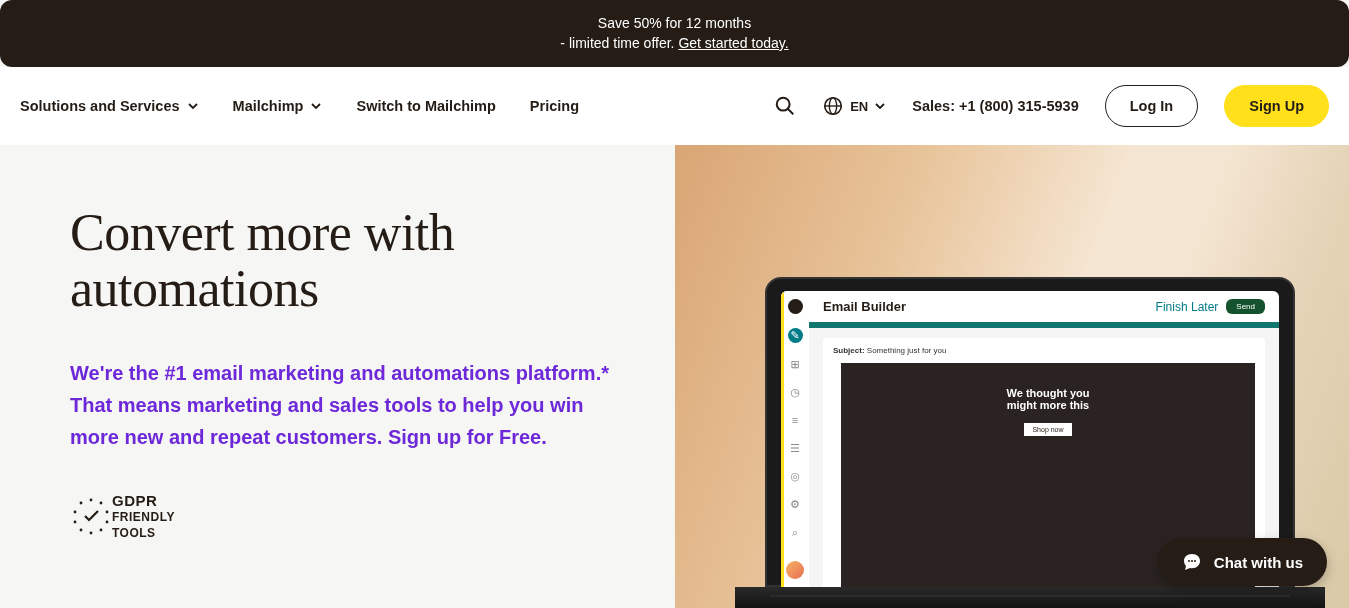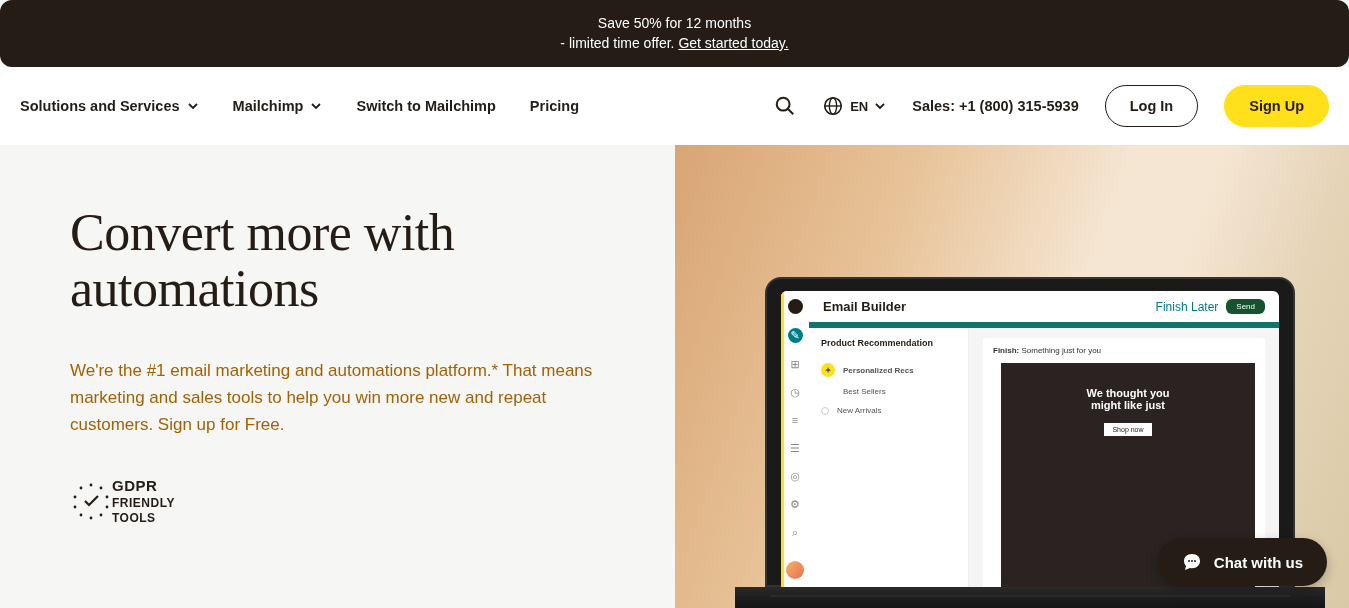--- a/index.html
+++ b/index.html
@@ -21,21 +21,21 @@
   .lang { display: flex; align-items: center; gap: 6px; font-size: 13px; font-weight: 600; cursor: pointer; }
   .sales { font-size: 14.5px; font-weight: 600; }
   .btn { border-radius: 24px; padding: 12px 24px; font-size: 14.5px; font-weight: 700; cursor: pointer; border: 1px solid #241c15; }
   .btn-login { background: #fff; color: #241c15; }
   .btn-signup { background: #ffe01b; color: #241c15; border-color: #ffe01b; }
   
   
   .hero { display: flex; padding: 60px 0 0 70px; gap: 40px; min-height: 470px; position: relative; }
   .hero-left { flex: 0 0 565px; }
   .hero-title { font-family: Georgia, "Times New Roman", serif; font-size: 52px; font-weight: 500; line-height: 1.08; margin-bottom: 39px; letter-spacing: -0.5px; }
-  .hero-sub { font-size: 17px; line-height: 1.6; font-weight: 400; color: #a16207; max-width: 560px; }
+  .hero-sub { font-size: 20px; line-height: 1.6; font-weight: 700; color: #6d28d9; max-width: 560px; }
   .gdpr-badge { display: flex; align-items: center; margin-top: 38px; }
   .gdpr-stars { width: 42px; height: 42px; position: relative; }
   .gdpr-text { font-size: 12px; font-weight: 700; letter-spacing: 0.5px; line-height: 1.3; }
   .gdpr-text .big { font-size: 15px; }
   
   .hero-right { flex: 1; position: relative; }
   .room-bg { position: absolute; inset: -60px 0 0 0; background: linear-gradient(110deg, #d9a574 0%, #e8c49a 30%, #f5e6d3 55%, #f5e6d3 65%, #e6d4b8 80%, #d9c9a6 100%); }
   .laptop { position: absolute; bottom: 0; left: 90px; width: 530px; }
   .laptop-screen { background: #1a1a1a; border-radius: 16px 16px 0 0; padding: 12px 14px 0; height: 310px; border: 2px solid #333; }
   .laptop-base { height: 28px; background: linear-gradient(180deg, #2a2a2a 0%, #1a1a1a 50%, #0f0f0f 100%); border-radius: 0 0 6px 6px; margin: 0 -30px; position: relative; }
@@ -176,44 +176,29 @@
           </div>
           <div class="app-main">
             <div class="app-header">
               <span class="app-title">Email Builder</span>
               <div class="app-header-actions">
                 <span class="finish-later">Finish Later</span>
                 <span class="send-btn">Send</span>
               </div>
             </div>
             <div class="app-body">
-              <div class="app-sidebar">
-                <div class="sidebar-title">Product Recommendation</div>
-                <div class="sidebar-row active">
-                  <div class="yellow-dot">✦</div>
-                  <span>Personalized Recs</span>
-                </div>
-                <div class="sidebar-row">
-                  <div style="width:14px"></div>
-                  <span>Best Sellers</span>
-                </div>
-                <div class="sidebar-row">
-                  <div class="radio-dot"></div>
-                  <span>New Arrivals</span>
-                </div>
-              </div>
               <div class="app-canvas">
                 <div class="canvas-card">
                   <div class="canvas-subject">
-                    <b>Finish:</b>
+                    <b>Subject:</b>
                     <span>Something just for you</span>
                   </div>
                   <div class="canvas-inner">
                     <div class="line1">We thought you</div>
-                    <div class="line1">might like just</div>
+                    <div class="line1">might more this</div>
                     <div class="shop-btn">Shop now</div>
                   </div>
                 </div>
               </div>
             </div>
           </div>
         </div>
       </div>
       <div class="laptop-base"></div>
     </div>

